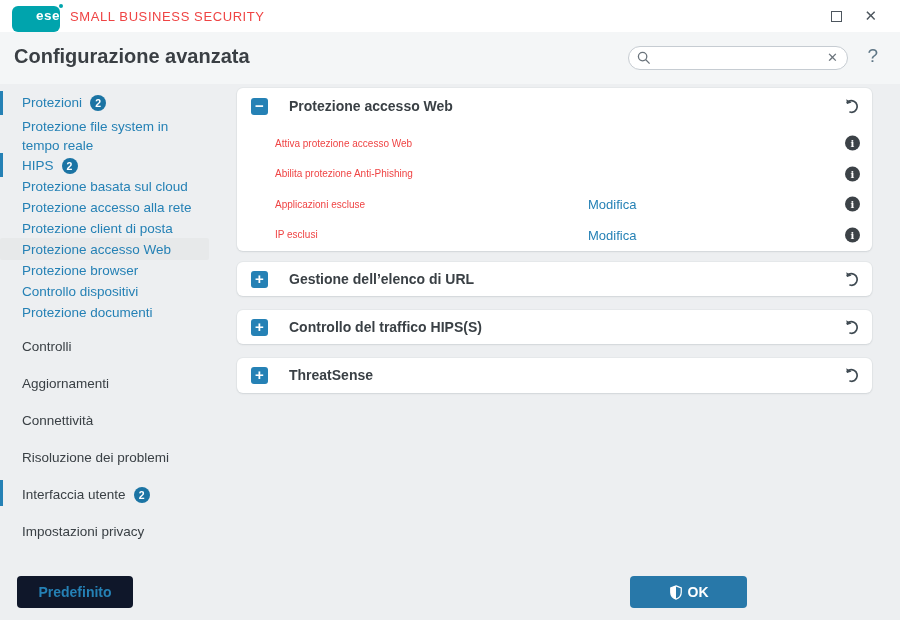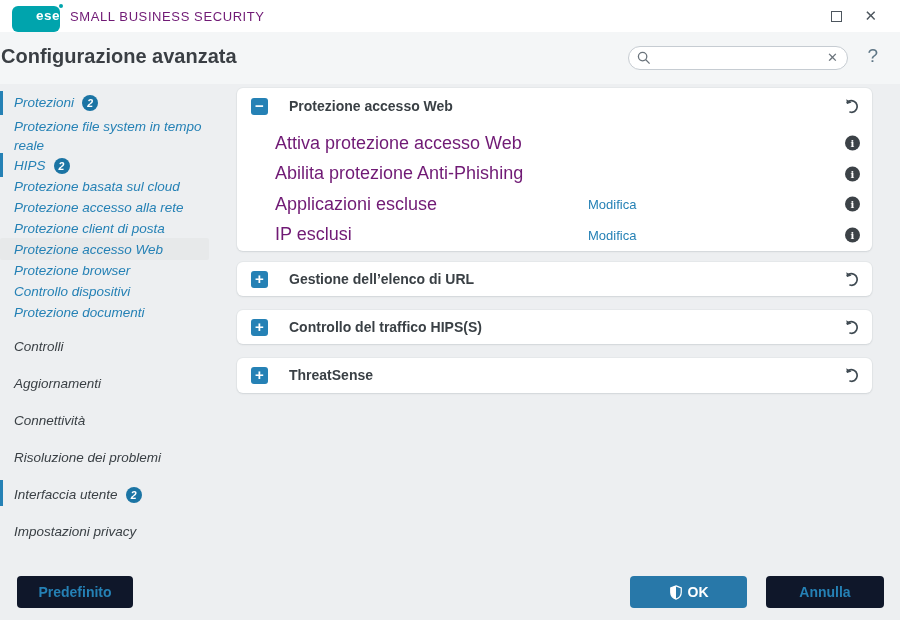--- a/index.html
+++ b/index.html
@@ -4,40 +4,40 @@
 <style>
   * { margin:0; padding:0; box-sizing:border-box; }
   html,body { width:900px; height:620px; font-family:"Liberation Sans", sans-serif; overflow:hidden; }
   .stage { position:relative; width:900px; height:620px; background:#edeff1; }
 
   
   .titlebar { position:absolute; top:0; left:0; width:900px; height:32px; background:#ffffff; }
   .logo { position:absolute; left:12px; top:6px; width:48px; height:26px; background:#00a4ad; border-radius:6px;
           color:#fff; font-weight:bold; font-size:13.5px; text-align:center; line-height:20px; letter-spacing:.5px;padding-left:24px; }
   .logo::after { content:""; position:absolute; right:-3px; top:-2px; width:4px; height:4px; border-radius:50%; background:#00a4ad; }
-  .brand-name { position:absolute; left:70px; top:9px; font-size:13px; color:#701a75; letter-spacing:.6px;text-align:center; }
+  .brand-name { position:absolute; left:70px; top:9px; font-size:13px; color:#ef4444; letter-spacing:.6px;text-align:center; }
   .win-btn { position:absolute; top:9px; color:#4d565e; cursor:default; }
   .btn-max { right:58px; top:11px; width:11px; height:11px; border:1.4px solid #4d565e; }
   .btn-close { right:23px; font-size:15px; line-height:14px; }
 
   
   .header { position:absolute; top:32px; left:0; width:900px; height:52px; background:#f4f6f7; }
-  .page-title { position:absolute; left:1px; top:13px; font-size:20px; font-weight:700; color:#3a3f44; }
+  .page-title { position:absolute; left:14px; top:13px; font-size:20px; font-weight:700; color:#3a3f44; }
   .searchbox { position:absolute; right:52px; top:14px; width:220px; height:24px; background:#fff;
                border:1px solid #c6ccd2; border-radius:12px; }
   .searchbox input { position:absolute; left:28px; top:1px; width:160px; height:20px; border:none; outline:none;
                      font-size:12px; background:transparent; color:#3a3f44; }
   .search-glyph { position:absolute; left:8px; top:4px; }
   .search-clear { position:absolute; right:9px; top:3px; font-size:13px; color:#6a737b; cursor:pointer; }
   .help-glyph { position:absolute; right:22px; top:13px; font-size:19px; color:#5d7585; cursor:pointer; }
 
   
   .sidebar { position:absolute; top:84px; left:0; width:237px; height:536px; }
-  .nav-item { position:absolute; left:0; width:224px; padding-left:14px; font-size:13.5px; line-height:21px;
-              color:#2581b5; cursor:pointer; display:flex; align-items:center; gap:8px;font-style:italic; }
+  .nav-item { position:absolute; left:0; width:224px; padding-left:22px; font-size:13.5px; line-height:21px;
+              color:#2581b5; cursor:pointer; display:flex; align-items:center; gap:8px; }
   .nav-item.dark { color:#3a4045; }
   .nav-item.selected { background:#e7e9ea; width:209px; height:22px; border-radius:2px; }
   .nav-item.two-line { display:block; line-height:19px; }
   .accent { position:absolute; left:0; width:3px; background:#2581b5; }
   .badge { display:inline-block; min-width:16px; height:16px; border-radius:8px; background:#1b74a4; color:#fff;
            font-size:10.5px; font-weight:bold; text-align:center; line-height:16px; }
   .btn-light { position:absolute; background:#0f172a; border:none; border-radius:4px; color:#2581b5;
                font-size:14px; font-weight:600; font-family:"Liberation Sans",sans-serif; cursor:pointer; }
   .btn-default { left:17px; top:492px; width:116px; height:32px; }
 
@@ -45,21 +45,21 @@
   .content { position:absolute; top:84px; left:237px; width:635px; }
   .card { position:absolute; left:0; width:635px; background:#fff; border-radius:6px;
           box-shadow:0 1px 2px rgba(40,50,60,.10), 0 0 0 1px rgba(40,50,60,.03); }
   .card-head { position:relative; display:flex; align-items:center; height:34px; padding:0 14px; }
   .pm-icon { width:17px; height:17px; border-radius:3px; background:#2581b5; color:#fff; font-size:15px;
              font-weight:bold; text-align:center; line-height:16px; cursor:pointer; flex:0 0 auto; }
   .card-title { margin-left:21px; font-size:14px; font-weight:700; color:#3a4045; }
   .reset-btn { position:absolute; right:12px; top:50%; transform:translateY(-50%); cursor:pointer; width:18px; height:18px; }
   .rows { position:relative; padding:4px 0 7px 38px; }
   .row { position:relative; height:30.5px; display:flex; align-items:center; }
-  .row-label { font-size:18px; color:#701a75; }
+  .row-label { font-size:10px; color:#ef4444; }
   .row-ctrl { position:absolute; left:313px; top:50%; transform:translateY(-50%); }
   .link { color:#2581b5; font-size:13px; cursor:pointer; text-decoration:none; }
   .toggle { width:37px; height:18px; border-radius:9px; background:#2a80ad; position:relative; cursor:pointer; }
   .toggle .knob { position:absolute; right:2px; top:2px; width:14px; height:14px; border-radius:50%; background:#fff; }
   .info-icon { position:absolute; right:12px; top:50%; transform:translateY(-50%); width:15px; height:15px;
                border-radius:50%; background:#3c4247; color:#fff; font-size:10px; font-weight:bold;
                font-family:"DejaVu Serif",serif; text-align:center; line-height:15px; cursor:pointer; }
 
   
   .btn-ok { position:absolute; left:630px; top:576px; width:117px; height:32px; background:#2878a9; border:none;
@@ -234,15 +234,14 @@
 
   <button class="btn-ok">
     <span style="display:inline-flex;">
       <svg width="14" height="15" viewBox="0 0 16 17">
           <path d="M8 1 L14 3.2 V8.2 C14 12.2 11.2 15 8 16 C4.8 15 2 12.2 2 8.2 V3.2 Z" fill="none" stroke="#fff" stroke-width="1.4"></path>
           <path d="M8 1 L2 3.2 V8.2 C2 12.2 4.8 15 8 16 Z" fill="#fff"></path>
         </svg>
     </span>
     <span>OK</span>
   </button>
-  <button class="btn-light btn-cancel">Annulla</button>
 
 </div>
 
 </body></html>

